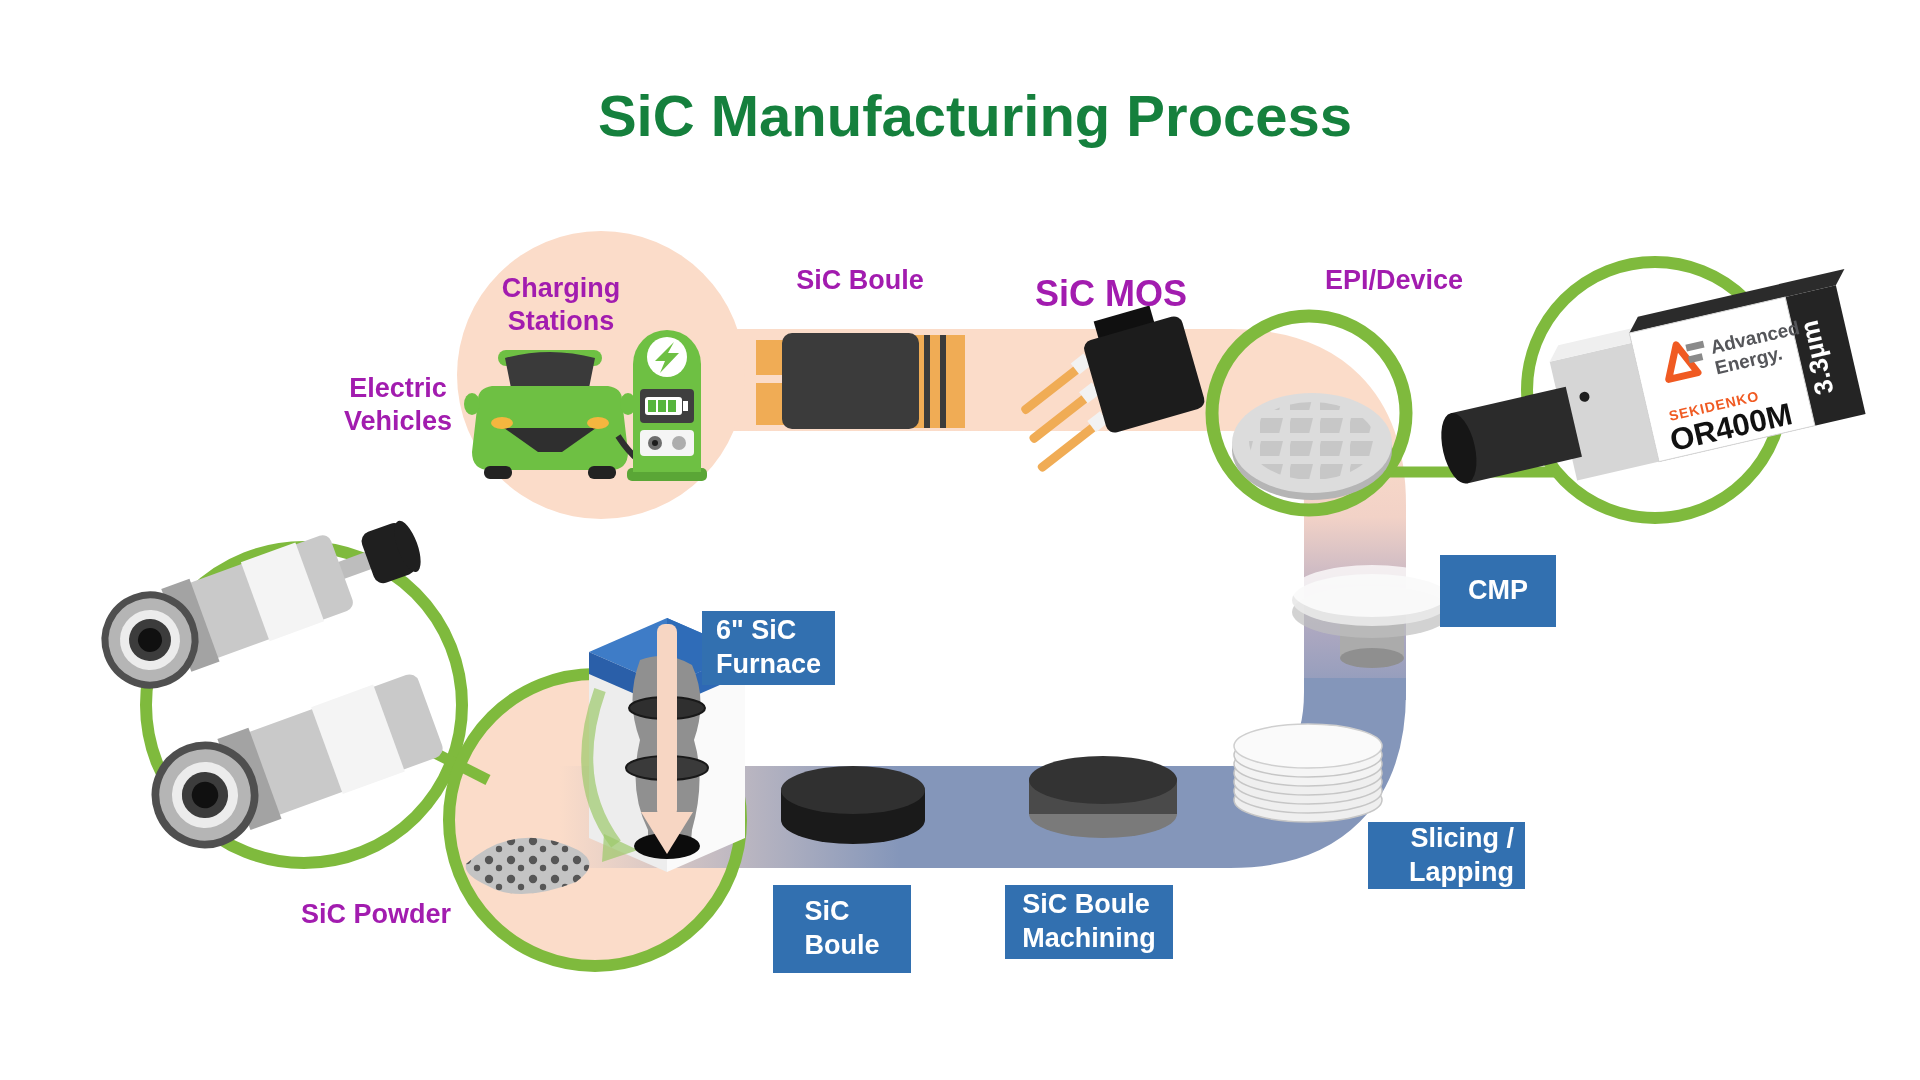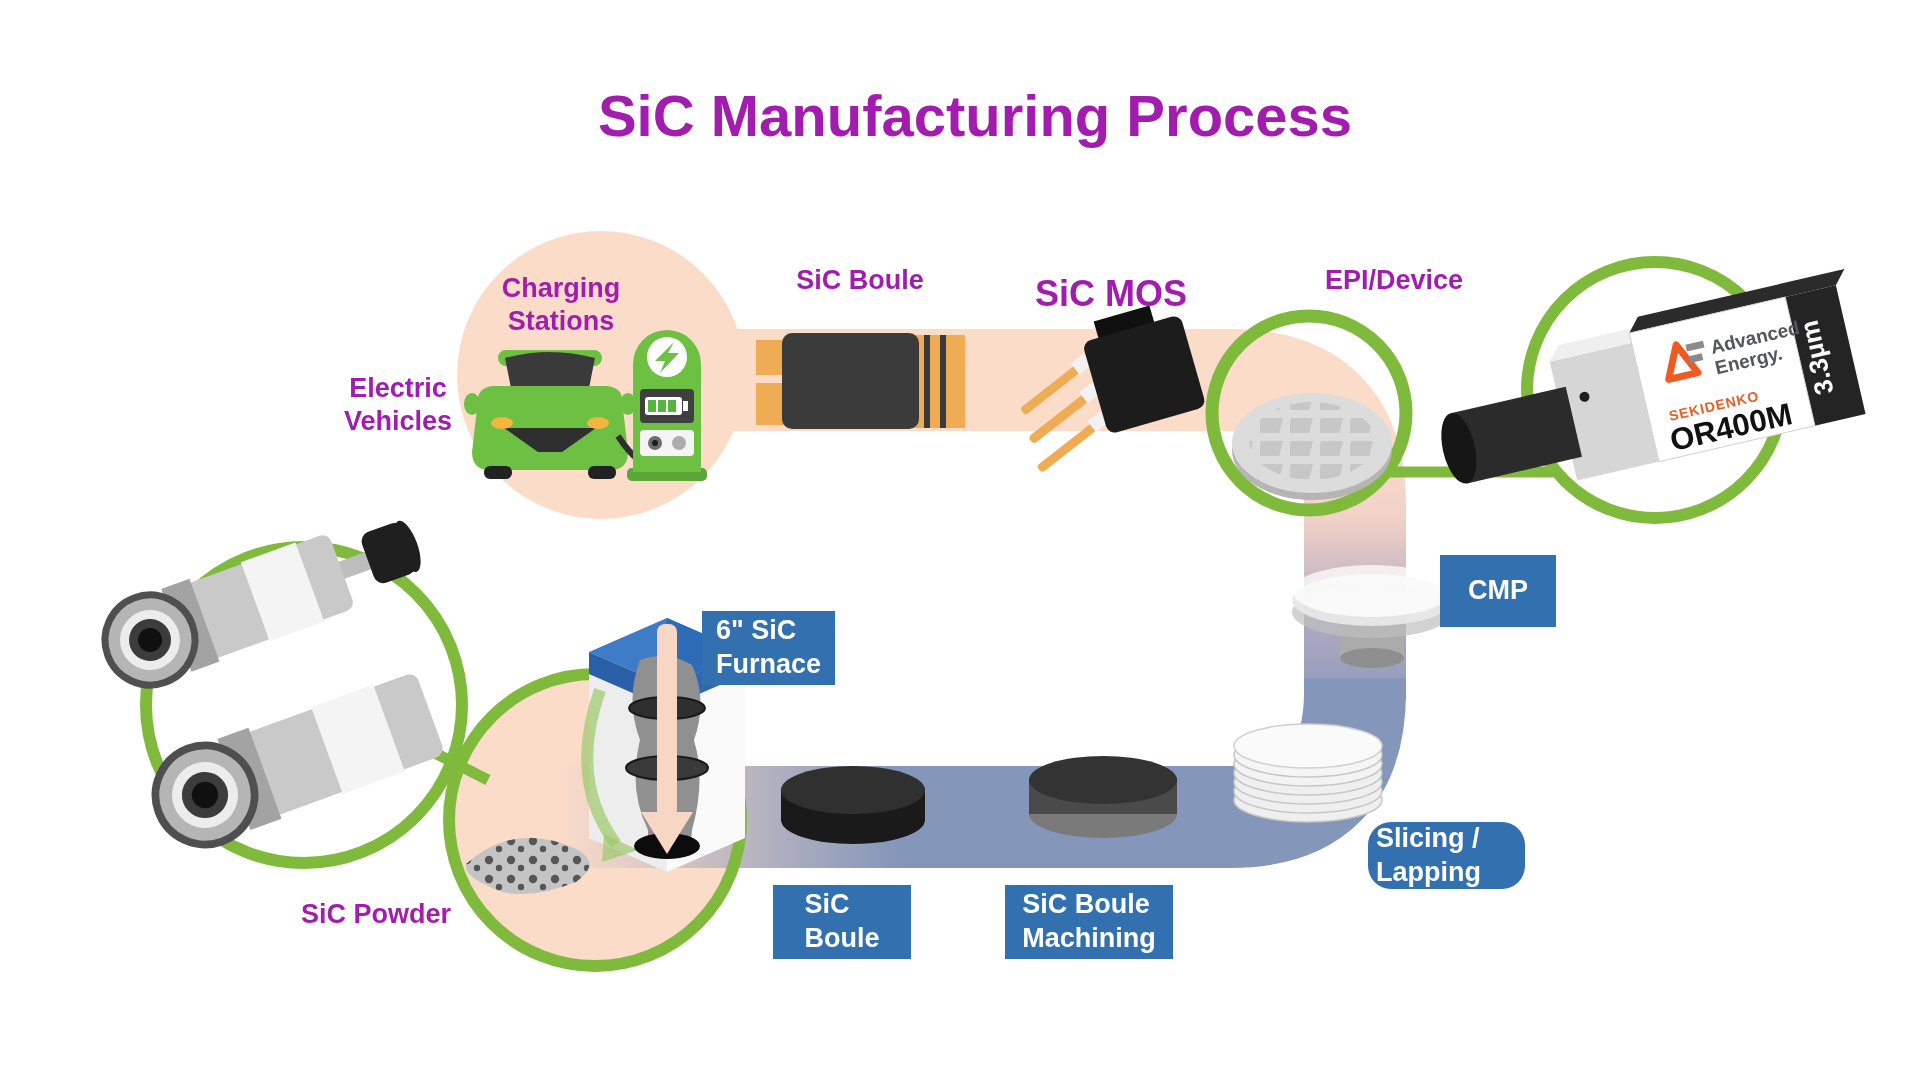--- a/index.html
+++ b/index.html
@@ -8,23 +8,23 @@
   }
   *{margin:0;padding:0;box-sizing:border-box;}
   body{background:#fff;font-family:"Liberation Sans",sans-serif;}
   #canvas{position:relative;width:1920px;height:1080px;background:#ffffff;overflow:hidden;}
   #art{position:absolute;left:0;top:0;width:1920px;height:1080px;}
   .lbl{position:absolute;font-weight:bold;color:#a21caf;text-align:center;white-space:pre-line;
        transform:translateX(-50%);line-height:1.22;font-family:"Liberation Sans",sans-serif;}
   .bluebox{position:absolute;background:var(--label_blue);color:#fff;font-weight:bold;
        display:flex;align-items:center;justify-content:center;
        white-space:pre-line;line-height:1.25;font-size:27px;font-family:"Liberation Sans",sans-serif;}
-  .bluebox.leftalign{justify-content:flex-start;text-align:left;padding-left:8px;border-radius:23px;}
+  .bluebox.leftalign{justify-content:flex-start;text-align:right;padding-left:41px;}
   #page-title{position:absolute;left:975px;top:82px;transform:translateX(-50%);
-       font-size:58px;font-weight:bold;color:#a21caf;white-space:nowrap;}
+       font-size:58px;font-weight:bold;color:#15803d;white-space:nowrap;}
 </style>
 </head>
 <body>
 
 <div id="canvas">
 
 <svg id="art" viewBox="0 0 1920 1080">
   <defs>
     <linearGradient id="gradDown" gradientUnits="userSpaceOnUse" x1="0" y1="430" x2="0" y2="720">
       <stop offset="0" style="stop-color:var(--peach)"></stop>
@@ -228,18 +228,18 @@
 <div class="lbl" style="left:860px;top:264px;font-size:27px">SiC Boule</div>
 <div class="lbl" style="left:1111px;top:272px;font-size:36px">SiC MOS</div>
 <div class="lbl" style="left:1394px;top:264px;font-size:27px">EPI/Device</div>
 <div class="lbl" style="left:376px;top:898px;font-size:27px">SiC Powder</div>
 
 <div class="bluebox" style="left:702px;top:611px;width:133px;height:74px">6" SiC
 Furnace</div>
 <div class="bluebox" style="left:1440px;top:555px;width:116px;height:72px">CMP</div>
 <div class="bluebox leftalign" style="left:1368px;top:822px;width:157px;height:67px">Slicing /
 Lapping</div>
-<div class="bluebox" style="left:773px;top:885px;width:138px;height:74px">SiC
+<div class="bluebox" style="left:773px;top:885px;width:138px;height:88px">SiC
 Boule</div>
 <div class="bluebox" style="left:1005px;top:885px;width:168px;height:74px">SiC Boule
 Machining</div>
 
 </div>
 
 </body></html>

